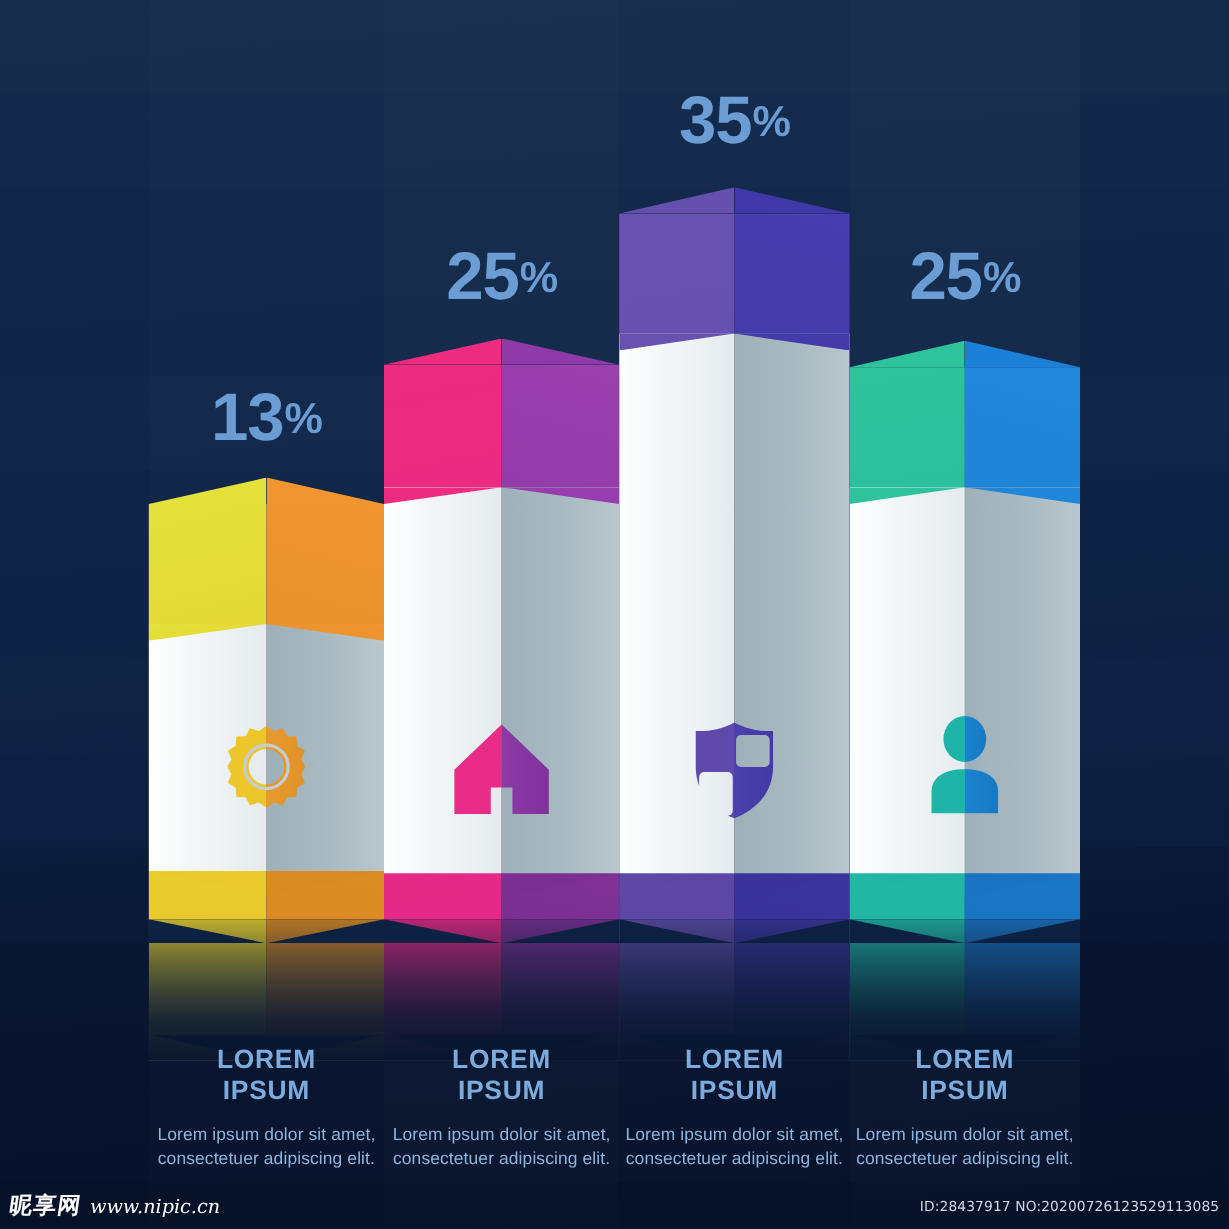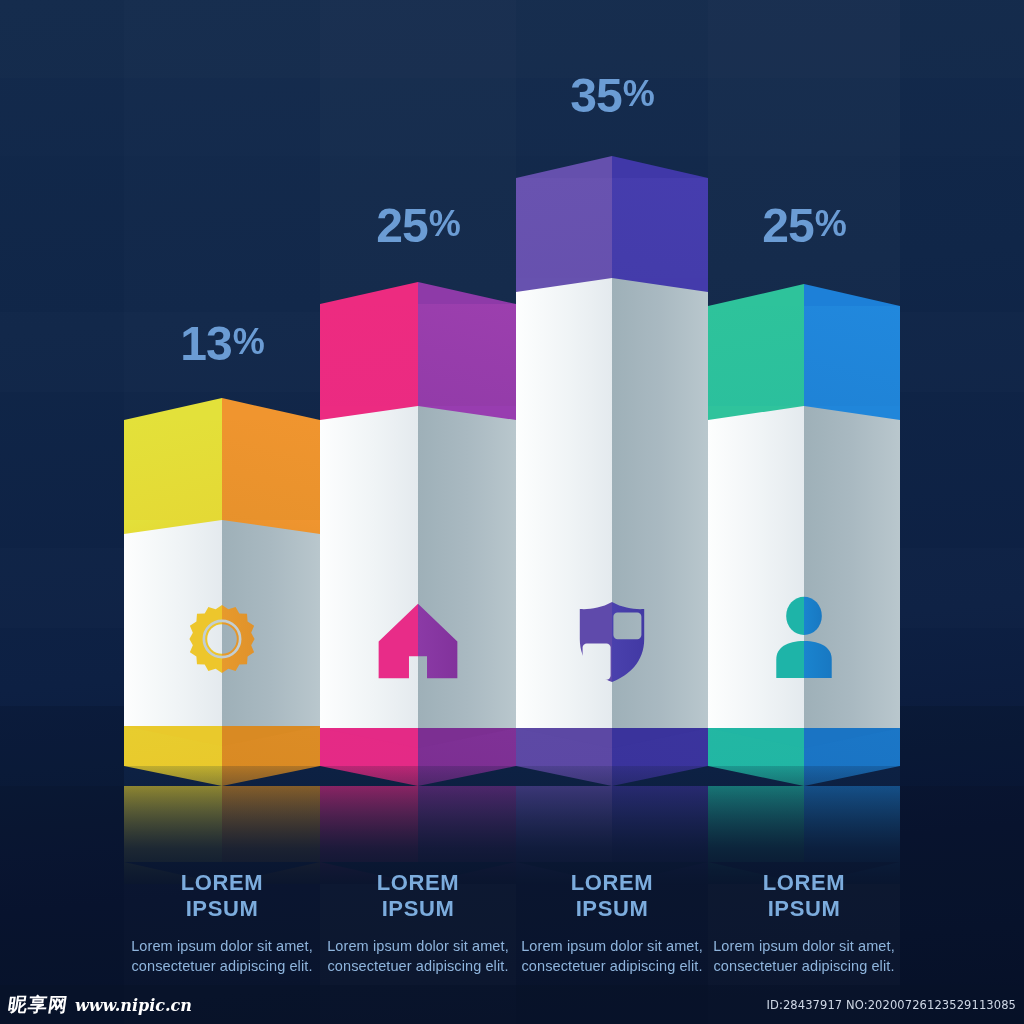--- a/index.html
+++ b/index.html
@@ -79,21 +79,21 @@
   
   .pct {
     position:absolute;
     color:#6b9cd4;
     font-weight:bold;
     letter-spacing:-1px;
     white-space:nowrap;
     text-align:center;
     line-height:1;
   }
-  .pct .n { font-size:48px; }
+  .pct .n { font-size:56px; }
   .pct .s { font-size:36px; vertical-align:super; margin-left:1px; }
 
   
   .caption { position:absolute; text-align:center; }
   .caption .h {
     color:#7cacdd; font-weight:bold; font-size:22px;
     line-height:1.18; letter-spacing:0.6px;
   }
   .caption .p {
     margin-top:14px; color:#8fb5dd; font-size:14.5px; line-height:1.42;
@@ -106,21 +106,21 @@
     background:rgba(7,18,40,0.55);
     display:flex; align-items:center; justify-content:space-between;
   }
   #wm .left { display:flex; align-items:baseline; gap:7px; padding-left:8px; }
   #wm .cn {
     color:#fff; font-weight:bold; font-size:19px; letter-spacing:1px;
     font-family:"DejaVu Sans", sans-serif;
     transform:skewX(-8deg);
   }
   #wm .url {
-    color:#fff; font-size:16px; font-style:italic; font-weight:bold;
+    color:#fff; font-size:16px; font-style:italic; font-weight:normal;
     font-family:"DejaVu Serif", serif;
   }
   #wm .ids {
     color:#cfd8e6; font-size:11.5px; padding-right:8px;
     font-family:"DejaVu Sans", sans-serif; letter-spacing:0.1px;
   }
 </style>
 </head>
 <body>
 

